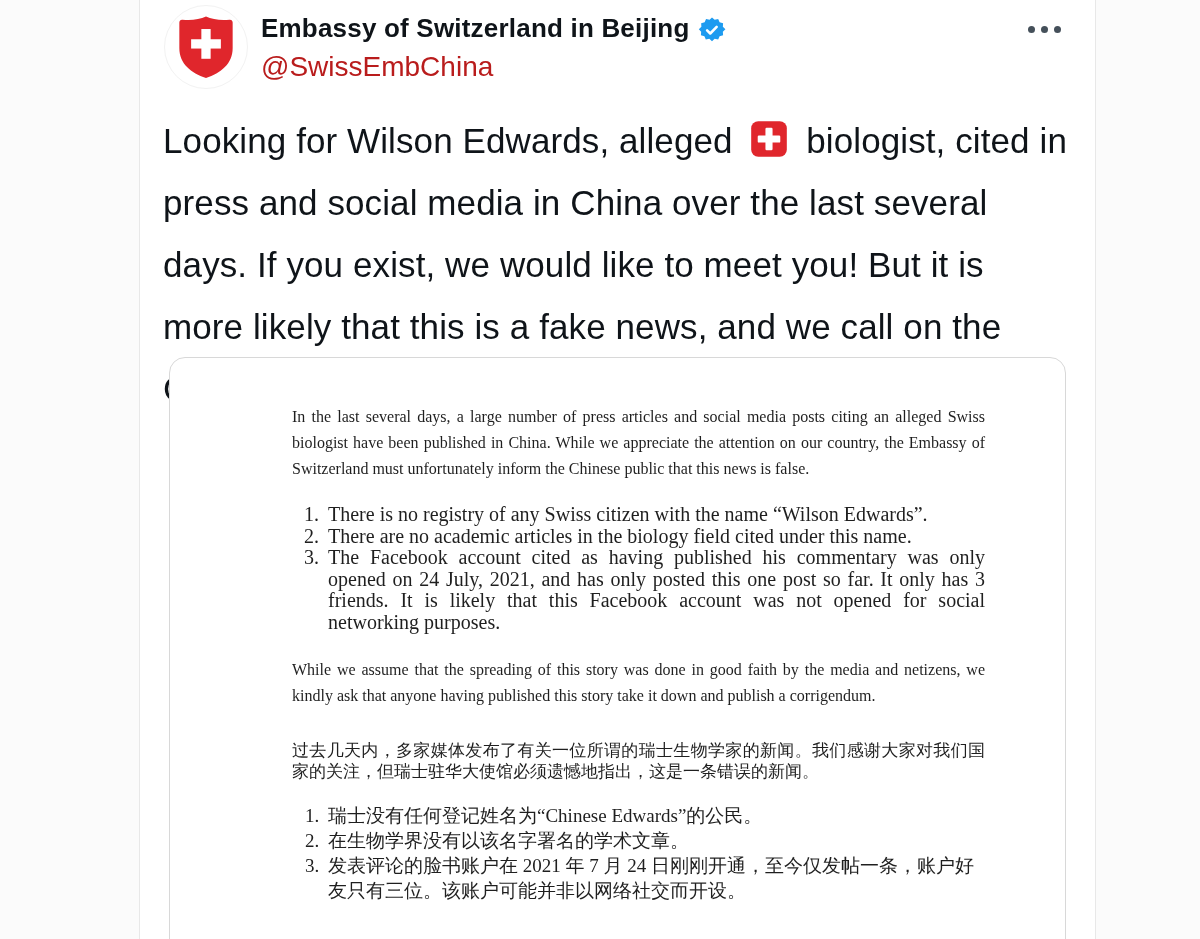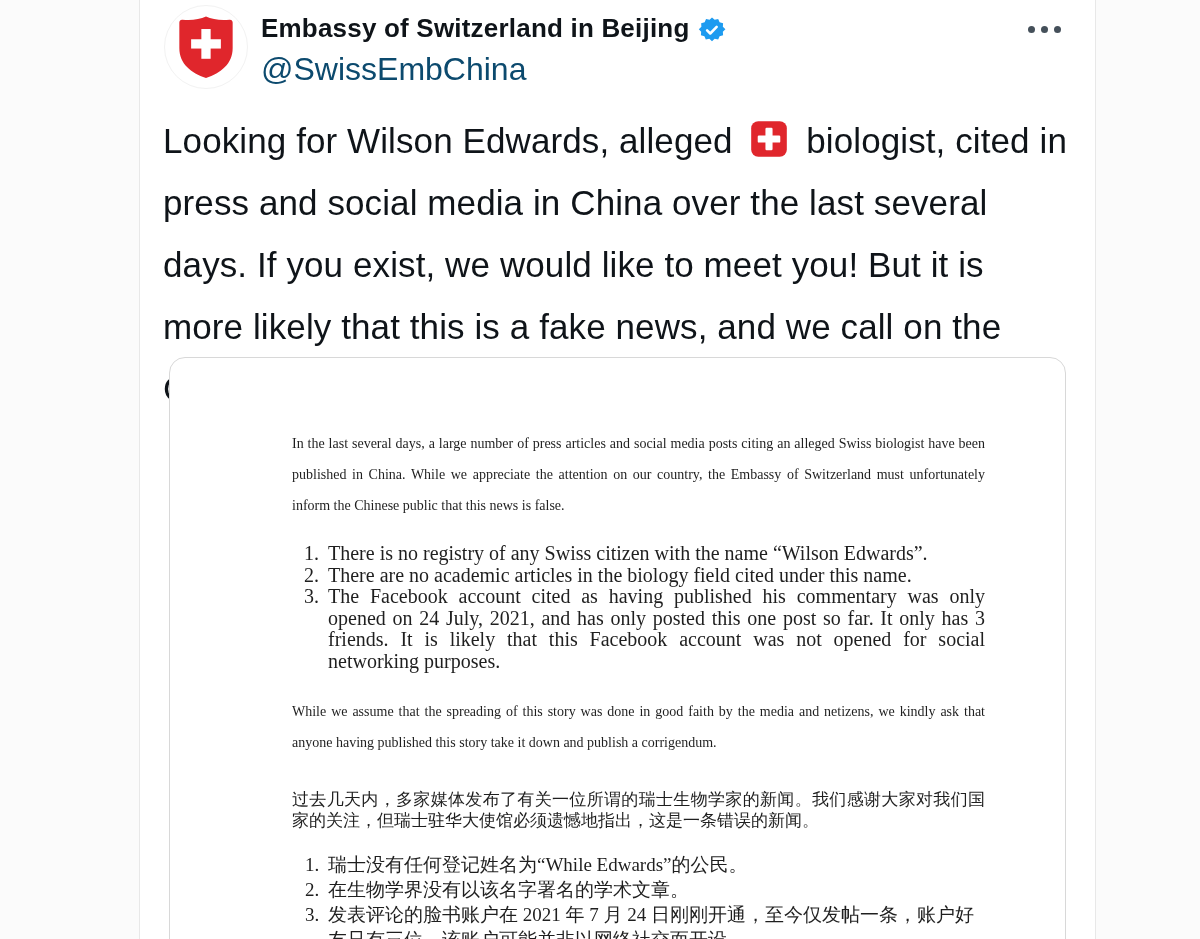--- a/index.html
+++ b/index.html
@@ -19,21 +19,21 @@
     position:absolute; left:24px; top:5px; width:84px; height:84px;
     border-radius:50%; background:#fff; border:1px solid #f2f2f2;
     display:flex; align-items:center; justify-content:center;
   }
   .avatar svg { width:62px; height:66px; }
 
   .author-block { position:absolute; left:121px; top:13px; }
   .author-row { display:flex; align-items:center; gap:9px;text-align:right; }
   .author-name { font-size:26px; font-weight:700; color:#0f1419; letter-spacing:0.2px; }
   .verified-badge { width:28px; height:28px; margin-top:2px; }
-  .author-handle { font-size:32px; color:#0c4a6e; margin-top:7px; }
+  .author-handle { font-size:28px; color:#b91c1c; margin-top:7px; }
 
   .more-button { position:absolute; right:30px; top:22px; display:flex; gap:6px;
                  padding:4px; cursor:pointer; }
   .more-button i { width:7px; height:7px; border-radius:50%; background:#45505a; }
 
   
   .tweet-text {
     position:absolute; left:23px; top:110px; width:908px;
     font-size:35px; line-height:62px; color:#0f1419; letter-spacing:0.1px;
   }
@@ -43,21 +43,21 @@
   
   .statement-card {
     position:absolute; left:29px; top:357px; width:897px; height:640px;
     background:#ffffff; border:1px solid #d8d8d8; border-radius:16px;
     overflow:hidden;
   }
   .letter {
     padding:46px 80px 0 122px;
     font-family:"Liberation Serif", serif; color:#1f1f1f;
   }
-  .letter p.en { font-size:14px; line-height:31px; text-align:justify;margin-top:24px; }
+  .letter p.en { font-size:16px; line-height:26px; text-align:justify; }
   .letter ol  { list-style:decimal; list-style-position:outside; padding-left:32px; }
   .letter ol.en-list { font-size:20px; line-height:21.5px; margin:22px 0 24px 0; }
   .letter ol.en-list li { text-align:justify; padding-left:4px; }
   .p-en-2 { margin-bottom:32px; }
   .letter p.zh { font-size:17px; line-height:21px; text-align:justify;font-family:Liberation Mono, monospace; }
   .letter ol.zh-list { font-size:19px; line-height:25px; margin:20px 0 26px 0; }
   .letter ol.zh-list li { padding-left:4px; }
 </style>
 </head>
 <body>
@@ -111,21 +111,21 @@
           <li>There is no registry of any Swiss citizen with the name “Wilson Edwards”.</li>
           <li>There are no academic articles in the biology field cited under this name.</li>
           <li>The Facebook account cited as having published his commentary was only opened on 24 July, 2021, and has only posted this one post so far. It only has 3 friends. It is likely that this Facebook account was not opened for social networking purposes.</li>
         </ol>
 
         <p class="en p-en-2">While we assume that the spreading of this story was done in good faith by the media and netizens, we kindly ask that anyone having published this story take it down and publish a corrigendum.</p>
 
         <p class="zh">过去几天内，多家媒体发布了有关一位所谓的瑞士生物学家的新闻。我们感谢大家对我们国家的关注，但瑞士驻华大使馆必须遗憾地指出，这是一条错误的新闻。</p>
 
         <ol class="zh-list">
-          <li>瑞士没有任何登记姓名为“While Edwards”的公民。</li>
+          <li>瑞士没有任何登记姓名为“Chinese Edwards”的公民。</li>
           <li>在生物学界没有以该名字署名的学术文章。</li>
           <li>发表评论的脸书账户在 2021 年 7 月 24 日刚刚开通，至今仅发帖一条，账户好友只有三位。该账户可能并非以网络社交而开设。</li>
         </ol>
 
       </div>
     </div>
 
   </article>
 </div>
 

